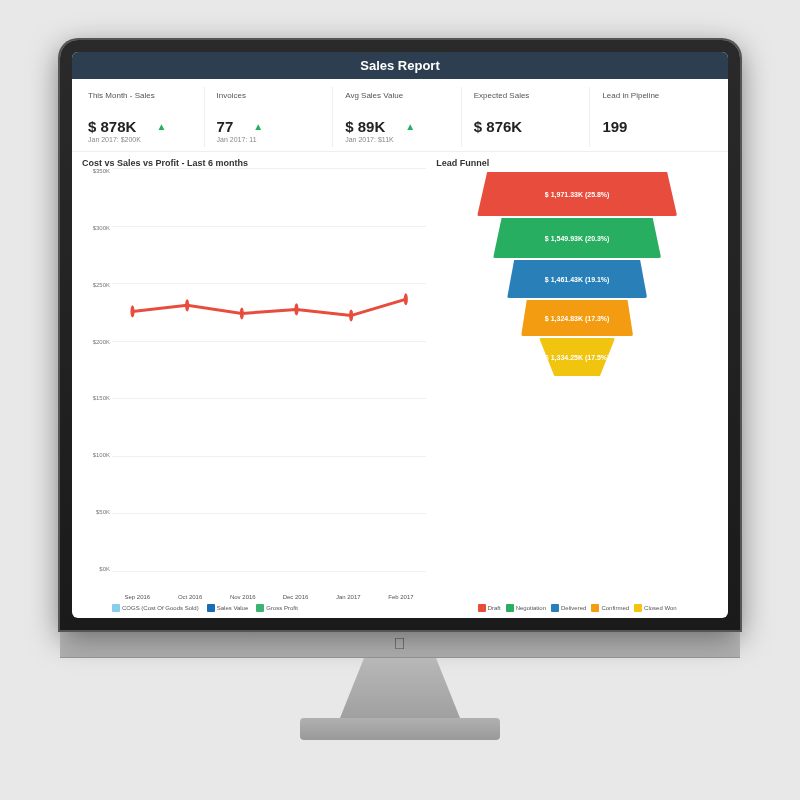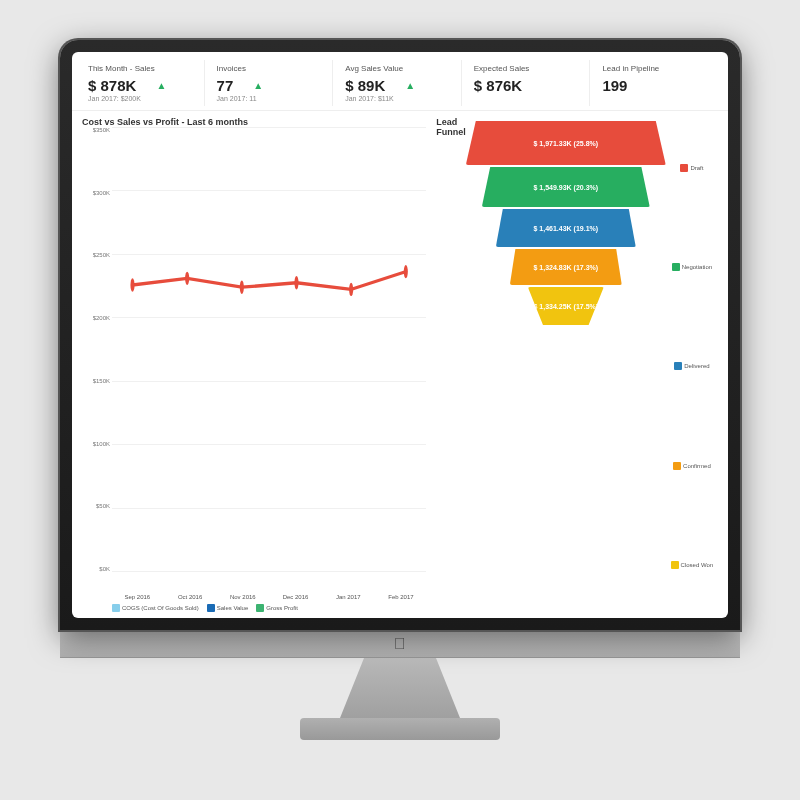--- a/index.html
+++ b/index.html
@@ -97,21 +97,21 @@
     .kpi-card {
       flex: 1;
       padding: 4px 6px;
       border-right: 1px solid #eee;
     }
     .kpi-card:last-child { border-right: none; }
 
     .kpi-label {
       font-size: 8px;
       color: #555;
-      margin-bottom: 4px;
+      margin-bottom: 18px;
     }
 
     .kpi-value {
       font-size: 15px;
       font-weight: bold;
       color: #222;
       display: flex;
       align-items: center;
       gap: 20px;
     }
@@ -136,21 +136,21 @@
 
     .chart-left {
       flex: 1.1;
       display: flex;
       flex-direction: column;
     }
 
     .chart-right {
       flex: 0.9;
       display: flex;
-      flex-direction: row;
+      flex-direction: column;
     }
 
     .chart-title {
       font-size: 9px;
       font-weight: bold;
       color: #333;
       margin-bottom: 0;
     }
 
     
@@ -300,20 +300,23 @@
     }
   </style>
 </head>
 <body>
 
 <div class="monitor-outer">
   <div class="monitor-bezel">
     <div class="monitor-screen">
       <div class="dashboard">
 
+        <div class="dash-header">
+          <span>Sales Report</span>
+        </div>
 
         <div class="kpi-row" id="kpi-row">
             <div class="kpi-card">
               <div class="kpi-label">This Month - Sales</div>
               <div class="kpi-value">
                 <span>$ 878K</span>
                 <span class="kpi-arrow-up">▲</span>
               </div>
               <div class="kpi-sub">Jan 2017: $200K</div>
             </div>

